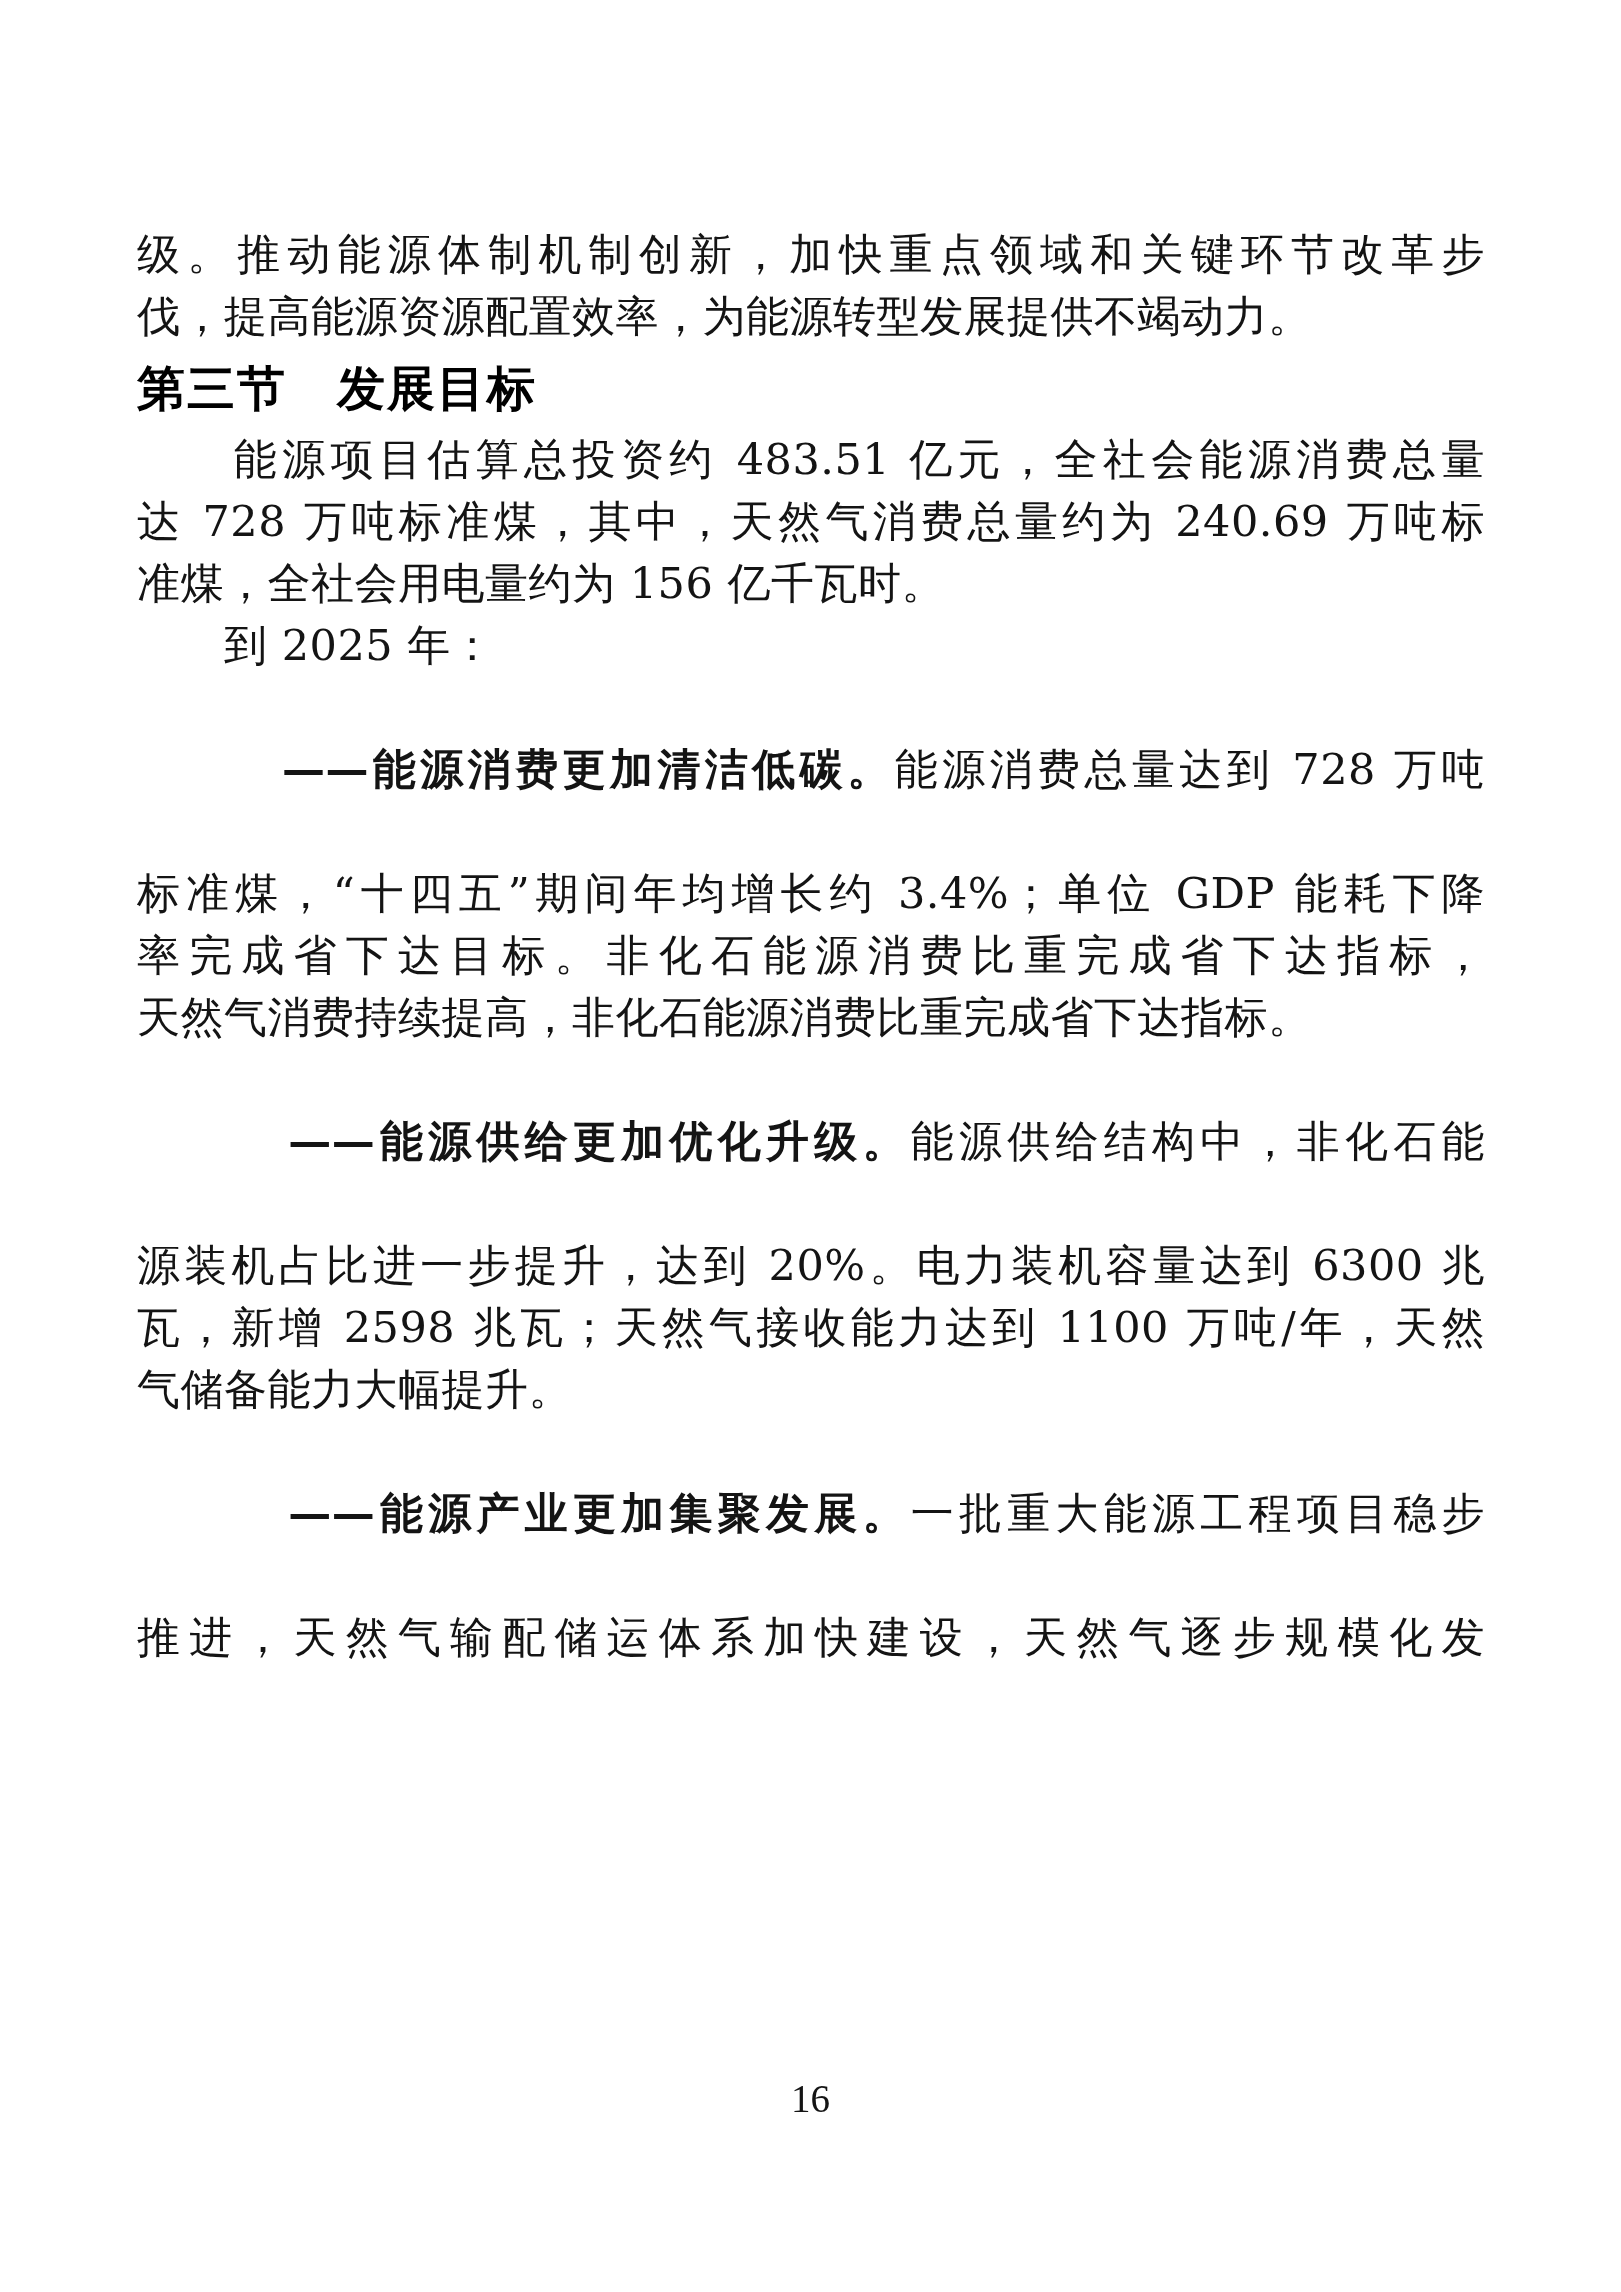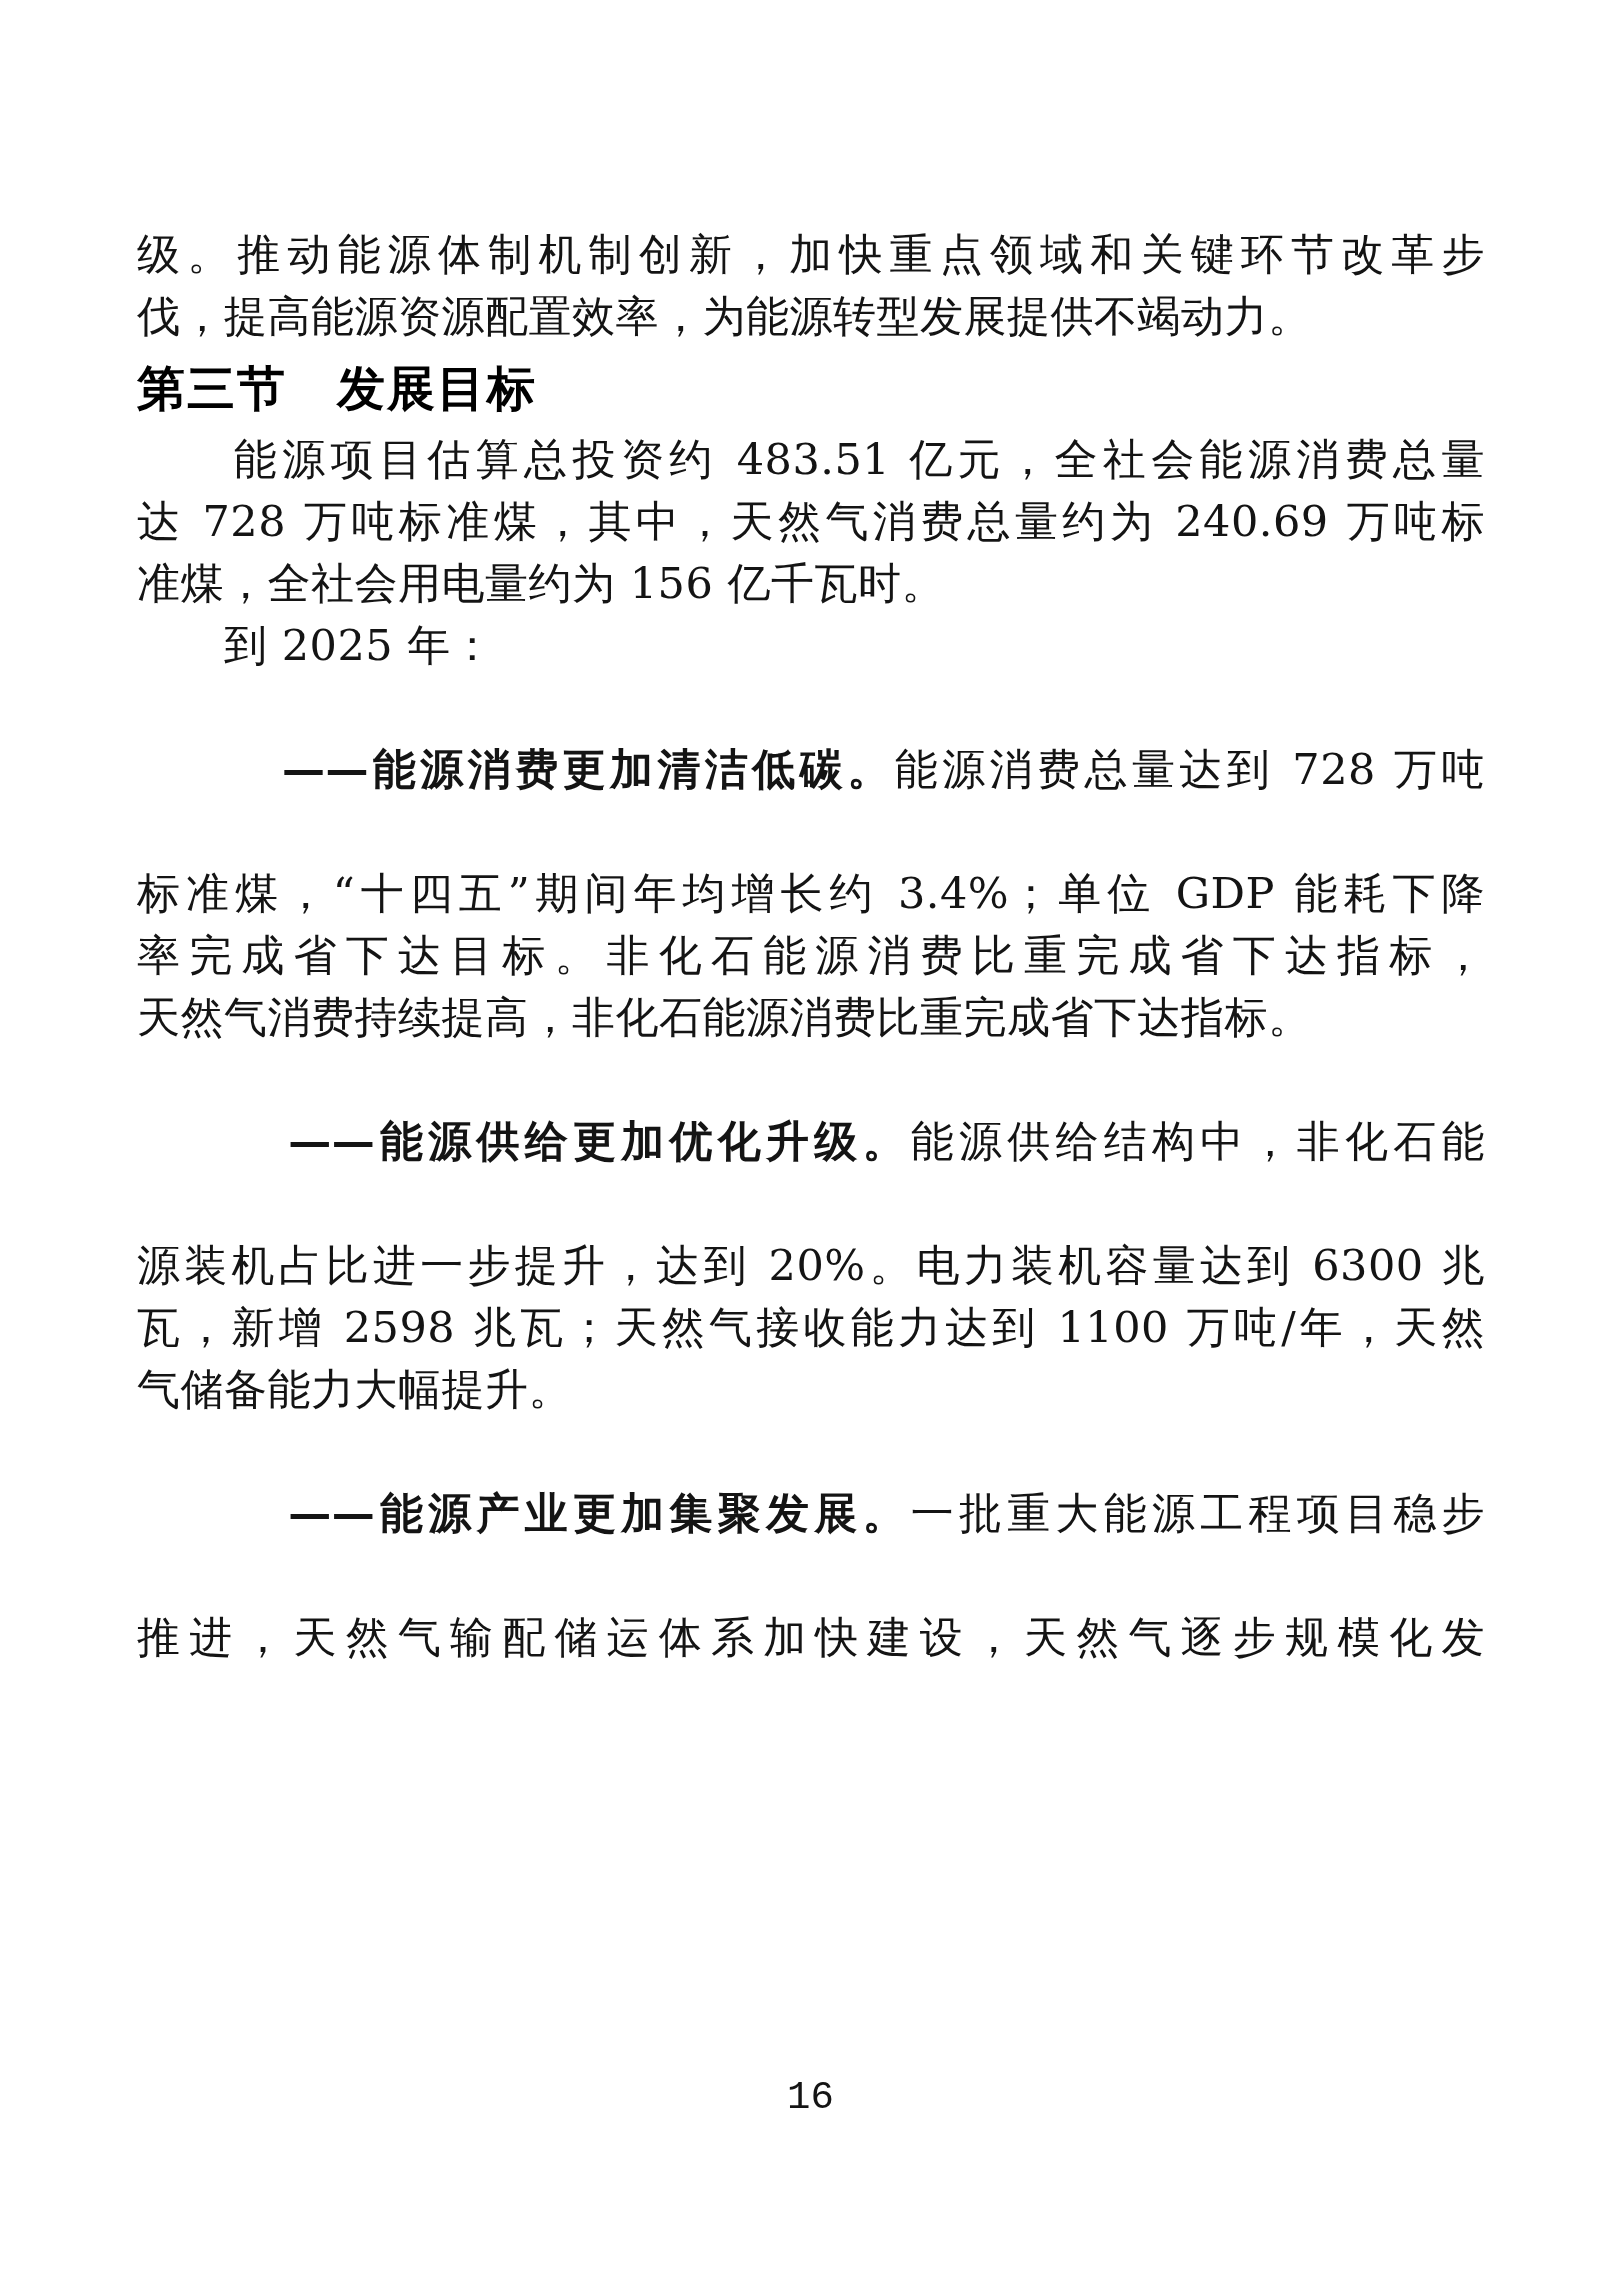--- a/index.html
+++ b/index.html
@@ -67,21 +67,21 @@
     font-weight: bold;
   }
 
   .pagenum {
     position: absolute;
     left: 0;
     top: 2076px;
     width: 1621px;
     text-align: center;
     font-size: 39px;
-    font-family: Liberation Mono, monospace;
+    font-family: Liberation Serif, serif;
     color: #141414;
   }
 </style>
 </head>
 <body>
 
 <div class="page">
 
   <div class="content">
 

